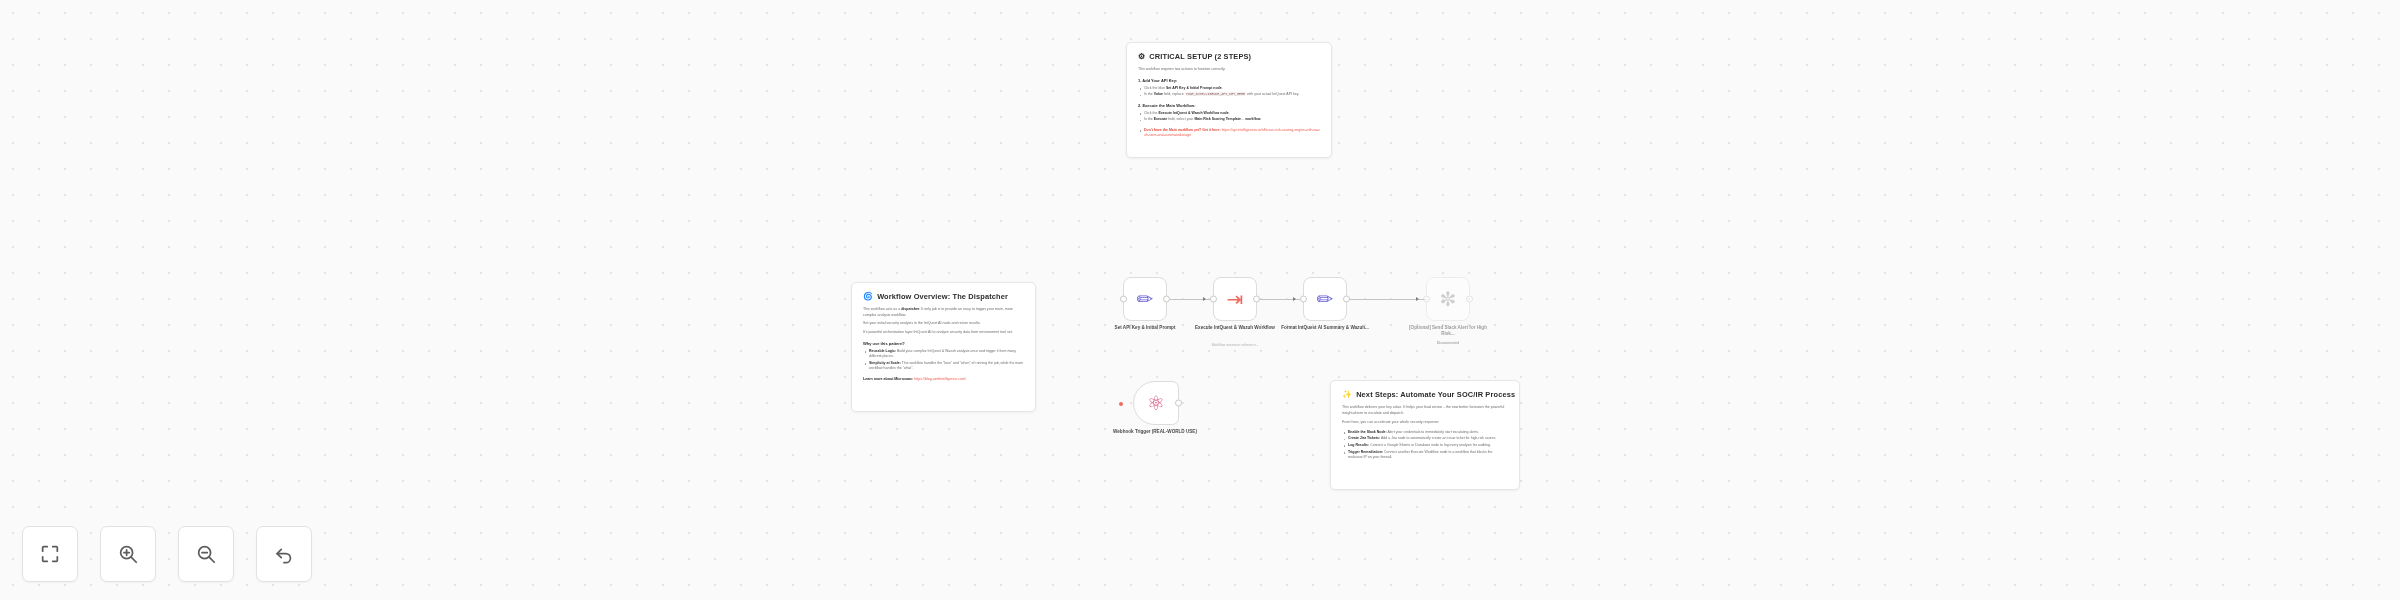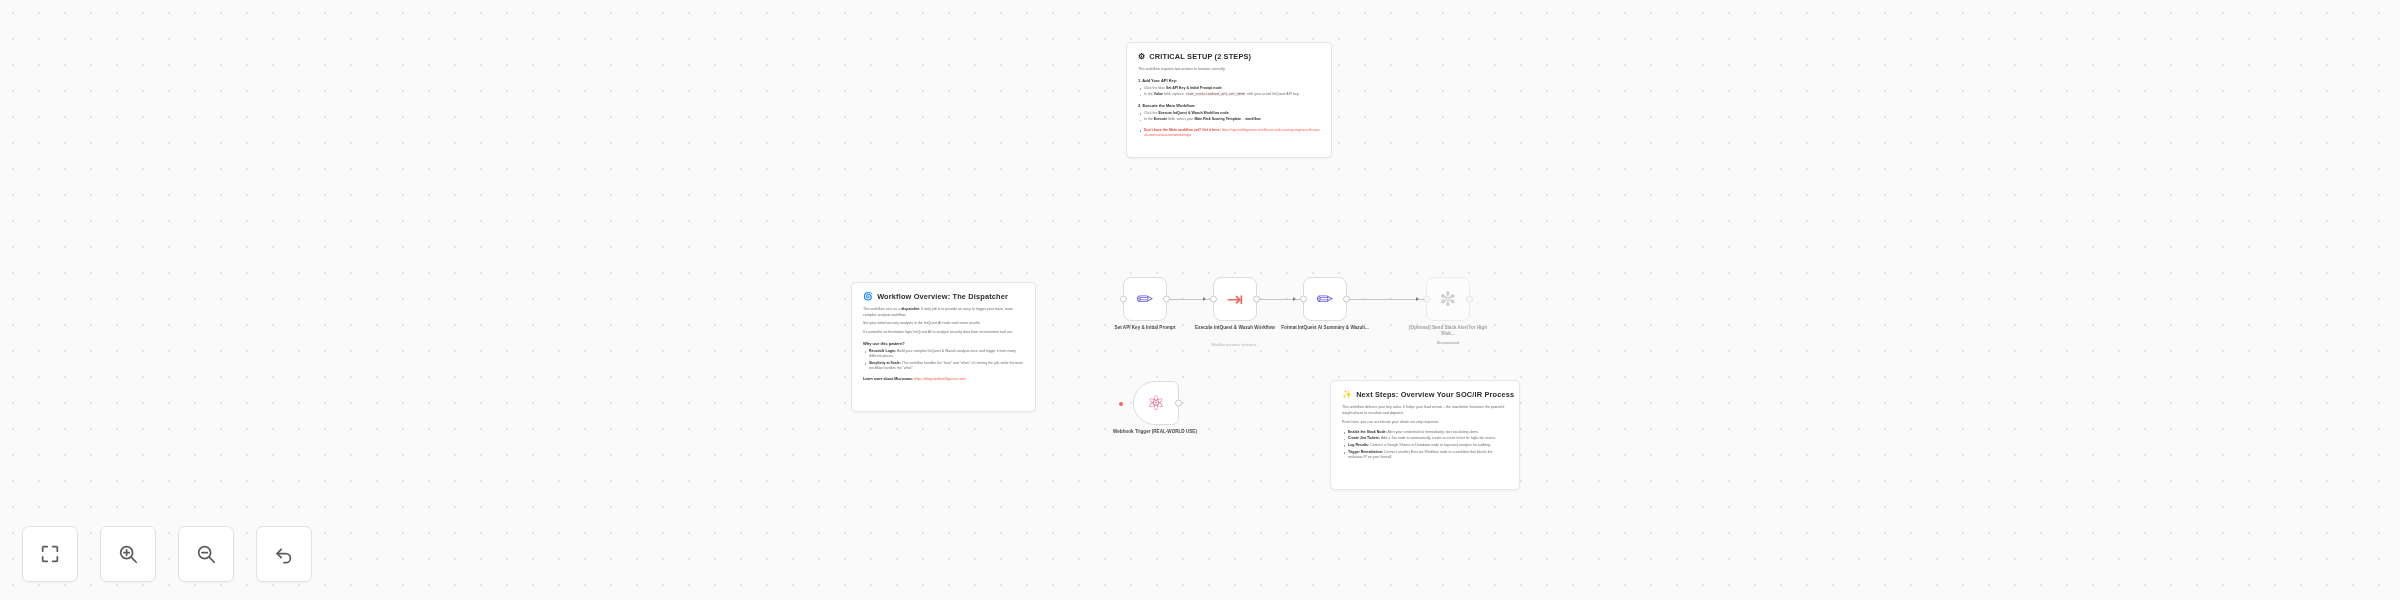--- a/index.html
+++ b/index.html
@@ -257,21 +257,21 @@
 
     <p style="margin-top:6px">
       <span class="b">Learn more about Microsaas:</span>
       <span class="lnk">https://blog.aimlintelligence.com/</span>
     </p>
   </div>
 
   <div class="note" id="note-next">
     <div class="note-title">
       <span class="emoji">✨</span>
-      <span>Next Steps: Overview Your SOC/IR Process</span>
+      <span>Next Steps: Automate Your SOC/IR Process</span>
     </div>
     <p>This workflow delivers your key value. It helps your lead sensor - the now better fantasies the powerful insight-driven to escalate and dispatch.</p>
     <p>From here, you can accelerate your whole security response:</p>
     <ul>
       <li>
         <span class="b">Enable the Slack Node:</span>
         <span>Alert your credentials to immediately start escalating alerts.</span>
       </li>
       <li>
         <span class="b">Create Jira Tickets:</span>

